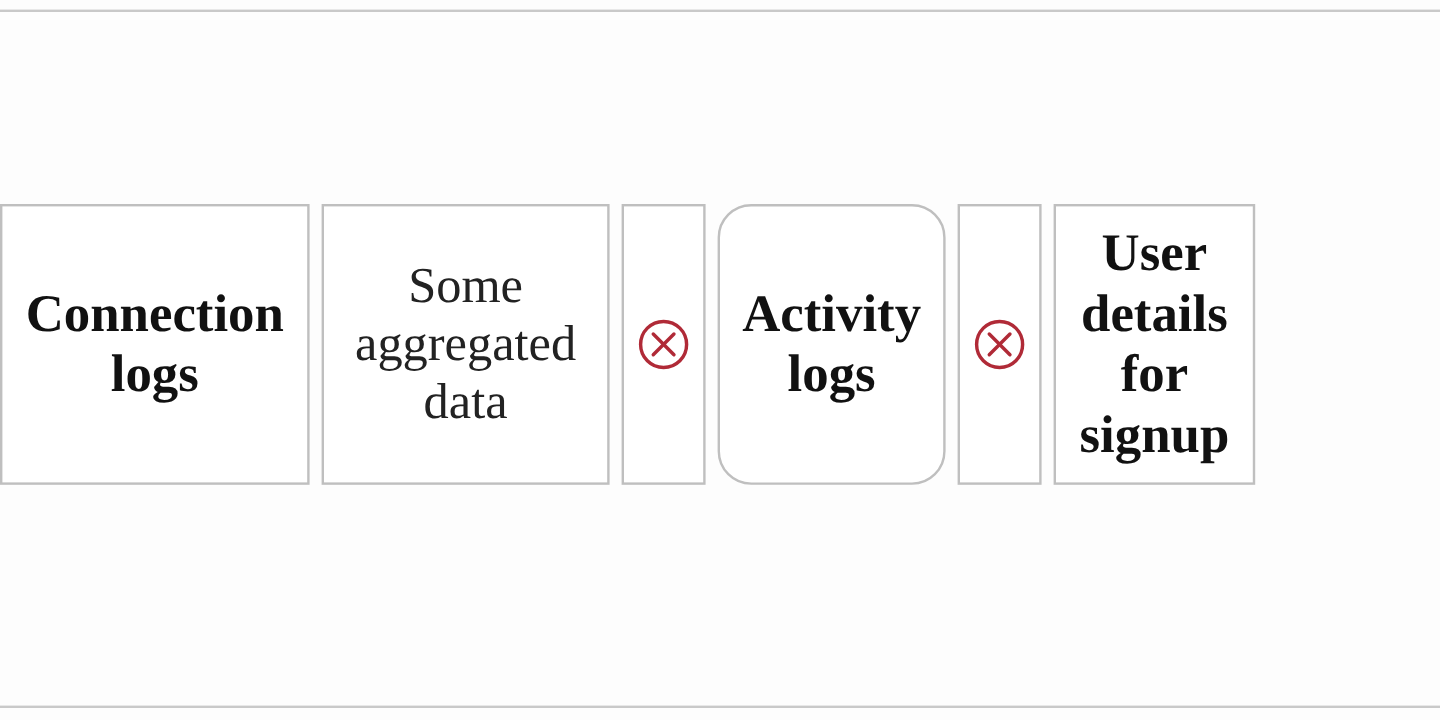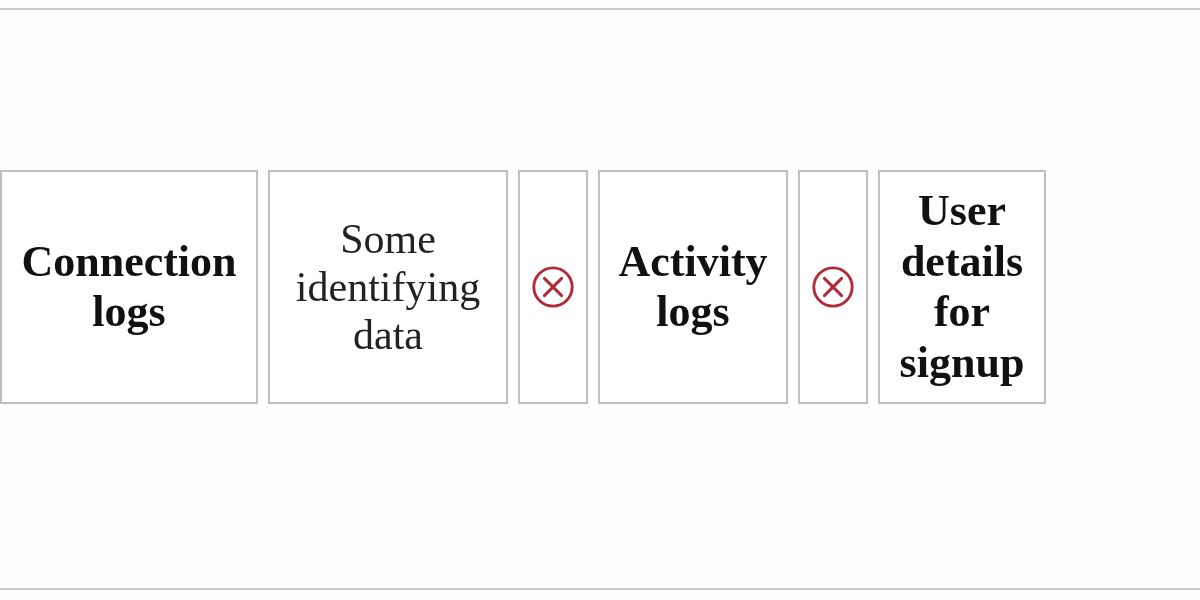--- a/index.html
+++ b/index.html
@@ -61,21 +61,21 @@
     color:#222;
   }
   .cell.icon{
     padding:14px 10px;
   }
 
   
   .w-conn   { flex:0 0 258px;font-family:Liberation Serif, serif; }
   .w-some   { flex:0 0 240px; }
   .w-x1     { flex:0 0 70px;  }
-  .w-act    { flex:0 0 190px; }
+  .w-act    { flex:0 0 190px;border-radius:28px; }
   .w-noid   { flex:0 0 232px; }
   .w-x2     { flex:0 0 70px;  }
   .w-user   { flex:0 0 168px; } 
 
   
   .xicon{
     width:46px;
     height:46px;
     display:block;
   }
@@ -98,21 +98,21 @@
   <div class="rule top1"></div>
   <div class="rule bottom1"></div>
 
   <div class="row">
 
     <div class="cell bold w-conn">
       <span>Connection logs</span>
     </div>
 
     <div class="cell plain w-some">
-      <span>Some identifying data</span>
+      <span>Some aggregated data</span>
     </div>
 
     <div class="cell icon w-x1">
       <svg class="xicon" viewBox="0 0 48 48">
         <circle cx="24" cy="24" r="20"></circle>
         <line x1="15" y1="15" x2="33" y2="33"></line>
         <line x1="33" y1="15" x2="15" y2="33"></line>
       </svg>
     </div>
 

